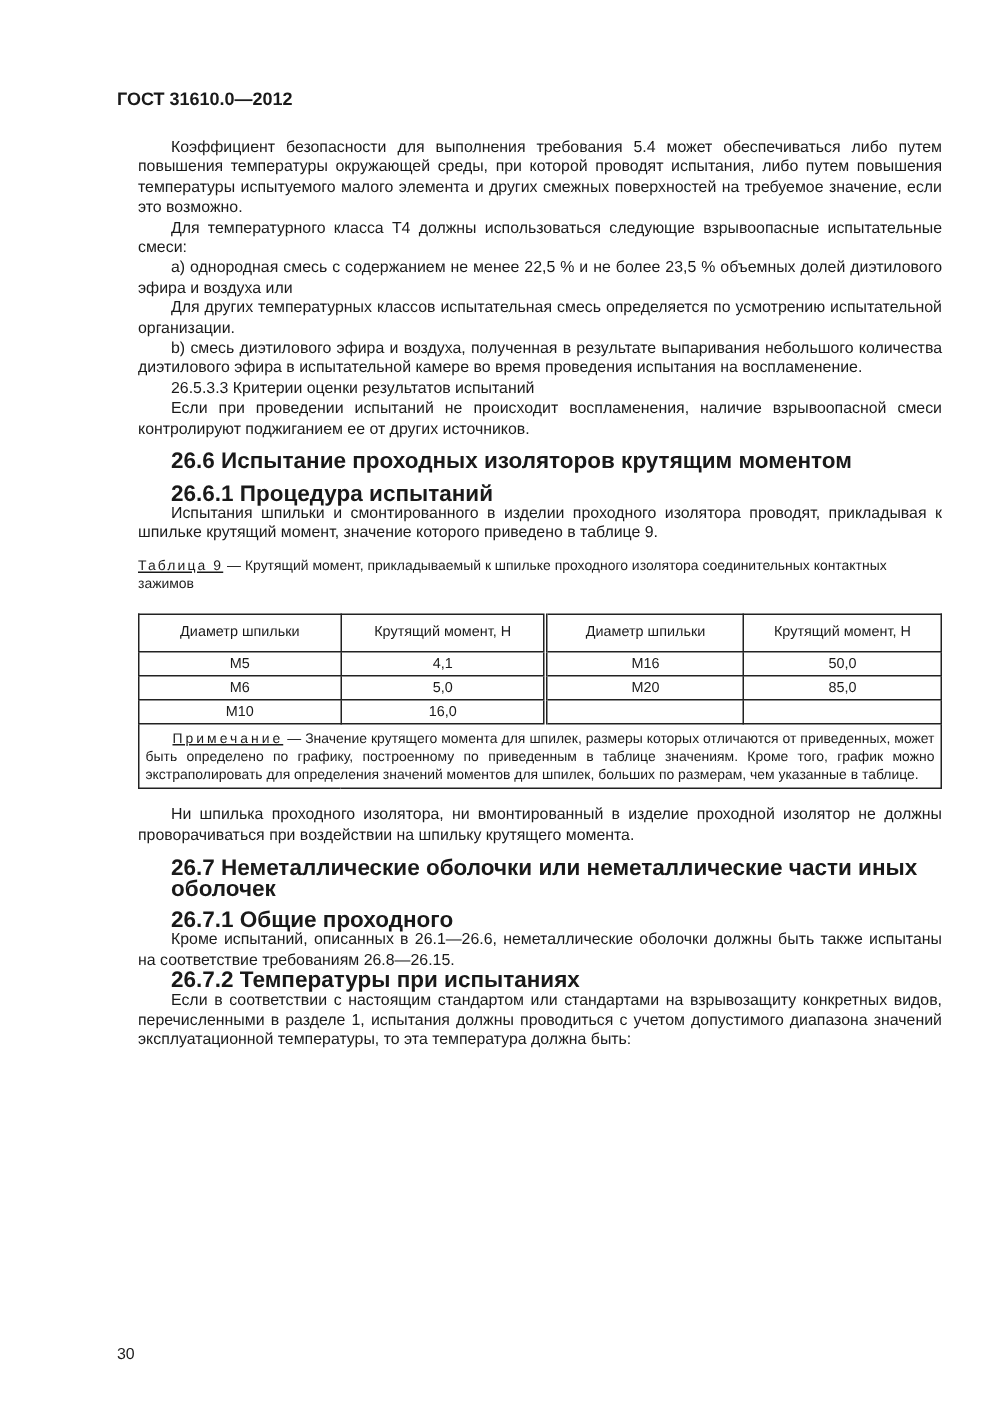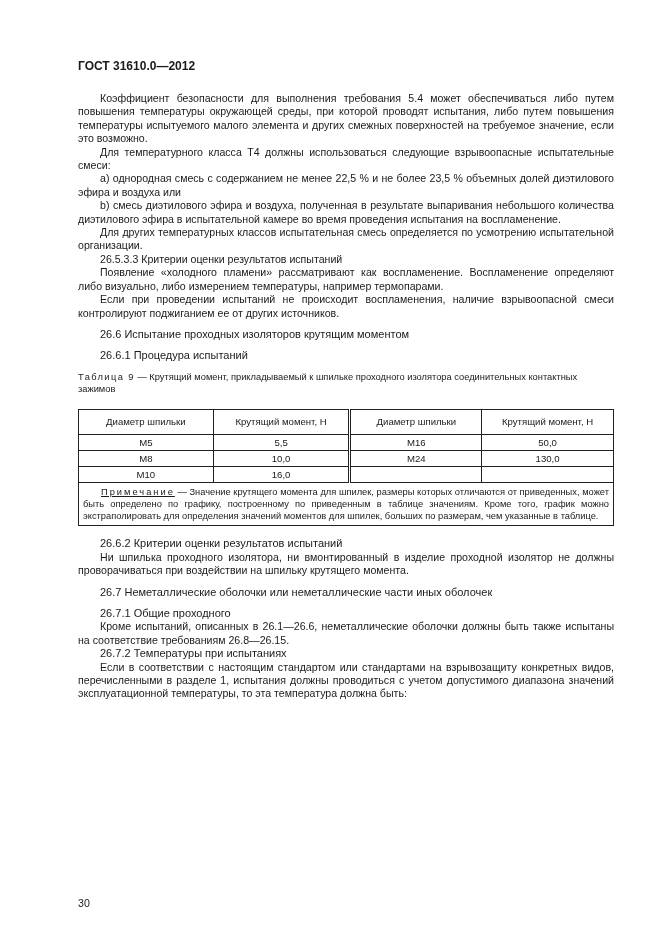--- a/index.html
+++ b/index.html
@@ -1,93 +1,92 @@
 <!DOCTYPE html>
 <html><head>
 <meta charset="utf-8">
 <style>
   html, body { margin: 0; padding: 0; background: #ffffff; }
   body { width: 661px; height: 935px; position: relative; overflow: hidden;
          font-family: "Liberation Sans", sans-serif; color: #1a1a1a; }
-  .page { position: absolute; left: 78px; top: 0; width: 536px; }
+  .page { position: absolute; left: 92px; top: 0; width: 536px; }
   .hdr { position: absolute; left: 78px; top: 59px; font-weight: bold; font-size: 12px; }
   .txt { font-size: 10.6px; line-height: 13.4px; text-align: justify; margin: 0; }
   .ind { text-indent: 22px; }
-  .h { font-weight: normal; font-size: 11px; line-height: 13.4px; margin: 0; padding-left: 22px; }
+  .h { font-weight: bold; font-size: 15px; line-height: 13.4px; margin: 0; padding-left: 22px; }
   .gap { height: 8px; }
   .cap { font-size: 9.3px; line-height: 12px; margin: 8px 0 0 0; }
-  .cap .sp { letter-spacing: 1.4px; }
+  .cap .sp { letter-spacing: 1.4px; text-decoration: underline; }
   table { border-collapse: collapse; width: 536px; font-size: 9.6px; margin-top: 14px; padding-left: 17px; }
   td { border: 1px solid #222; text-align: center; padding: 0; height: 15px; line-height: 15px; }
   td.head { height: 24px; line-height: 24px; }
   td.dbl { border-right: 3px double #222; }
   td.note { text-align: justify; line-height: 12.2px; padding: 3px 4px 3px 4px; height: auto; font-size: 9.3px; }
   .note .ttl { letter-spacing: 2px; padding-left: 18px; text-decoration: underline; }
   .pnum { position: absolute; left: 78px; top: 897px; font-size: 10.6px; }
 </style>
 </head>
 <body>
 
 <div class="hdr">ГОСТ 31610.0—2012</div>
 
 <div class="page" style="top:92px;">
   <p class="txt ind">Коэффициент безопасности для выполнения требования 5.4 может обеспечиваться либо путем повышения температуры окружающей среды, при которой проводят испытания, либо путем повышения температуры испытуемого малого элемента и других смежных поверхностей на требуемое значение, если это возможно.</p>
   <p class="txt ind">Для температурного класса Т4 должны использоваться следующие взрывоопасные испытательные смеси:</p>
   <p class="txt ind">a) однородная смесь с содержанием не менее 22,5 % и не более 23,5 % объемных долей диэтилового эфира и воздуха или</p>
+  <p class="txt ind">Для других температурных классов испытательная смесь определяется по усмотрению испытательной организации.</p>
   <p class="txt ind">b) смесь диэтилового эфира и воздуха, полученная в результате выпаривания небольшого количества диэтилового эфира в испытательной камере во время проведения испытания на воспламенение.</p>
-  <p class="txt ind">Для других температурных классов испытательная смесь определяется по усмотрению испытательной организации.</p>
   <p class="txt ind">26.5.3.3 Критерии оценки результатов испытаний</p>
-  <p class="txt ind">Появление «холодного пламени» рассматривают как воспламенение. Воспламенение определяют либо визуально, либо измерением температуры, например термопарами.</p>
   <p class="txt ind">Если при проведении испытаний не происходит воспламенения, наличие взрывоопасной смеси контролируют поджиганием ее от других источников.</p>
   <div class="gap"></div>
   <p class="h">26.6 Испытание проходных изоляторов крутящим моментом</p>
   <div class="gap"></div>
   <p class="h">26.6.1 Процедура испытаний</p>
+  <p class="txt ind">Испытания шпильки и смонтированного в изделии проходного изолятора проводят, прикладывая к шпильке крутящий момент, значение которого приведено в таблице 9.</p>
   <p class="cap"><span class="sp">Таблица 9</span><span> — Крутящий момент, прикладываемый к шпильке проходного изолятора соединительных контактных зажимов</span></p>
 
   <table>
     <colgroup>
         <col style="width:135px">
         <col style="width:137px">
         <col style="width:132px">
         <col style="width:132px">
       </colgroup>
     <tbody>
         <tr>
       <td class="head">Диаметр шпильки</td>
       <td class="head dbl">Крутящий момент, Н</td>
       <td class="head">Диаметр шпильки</td>
       <td class="head">Крутящий момент, Н</td>
     </tr>
     <tr>
       <td>М5</td>
-      <td class="dbl">5,5</td>
+      <td class="dbl">4,1</td>
       <td>М16</td>
       <td>50,0</td>
     </tr>
     <tr>
-      <td>М8</td>
-      <td class="dbl">10,0</td>
-      <td>М24</td>
-      <td>130,0</td>
+      <td>М6</td>
+      <td class="dbl">5,0</td>
+      <td>М20</td>
+      <td>85,0</td>
     </tr>
     <tr>
       <td>М10</td>
       <td class="dbl">16,0</td>
       <td></td>
       <td></td>
     </tr>
     <tr>
       <td class="note" colspan="4"><span class="ttl">Примечание</span><span> — Значение крутящего момента для шпилек, размеры которых отличаются от приведенных, может быть определено по графику, построенному по приведенным в таблице значениям. Кроме того, график можно экстраполировать для определения значений моментов для шпилек, больших по размерам, чем указанные в таблице.</span></td>
     </tr>
   </tbody>
     </table>
 
   <div style="height:11px"></div>
-  <p class="h">26.6.2 Критерии оценки результатов испытаний</p>
   <p class="txt ind">Ни шпилька проходного изолятора, ни вмонтированный в изделие проходной изолятор не должны проворачиваться при воздействии на шпильку крутящего момента.</p>
   <div class="gap"></div>
   <p class="h">26.7 Неметаллические оболочки или неметаллические части иных оболочек</p>
   <div class="gap"></div>
   <p class="h">26.7.1 Общие проходного</p>
   <p class="txt ind">Кроме испытаний, описанных в 26.1—26.6, неметаллические оболочки должны быть также испытаны на соответствие требованиям 26.8—26.15.</p>
   <p class="h">26.7.2 Температуры при испытаниях</p>
   <p class="txt ind">Если в соответствии с настоящим стандартом или стандартами на взрывозащиту конкретных видов, перечисленными в разделе 1, испытания должны проводиться с учетом допустимого диапазона значений эксплуатационной температуры, то эта температура должна быть:</p>
 </div>
 

